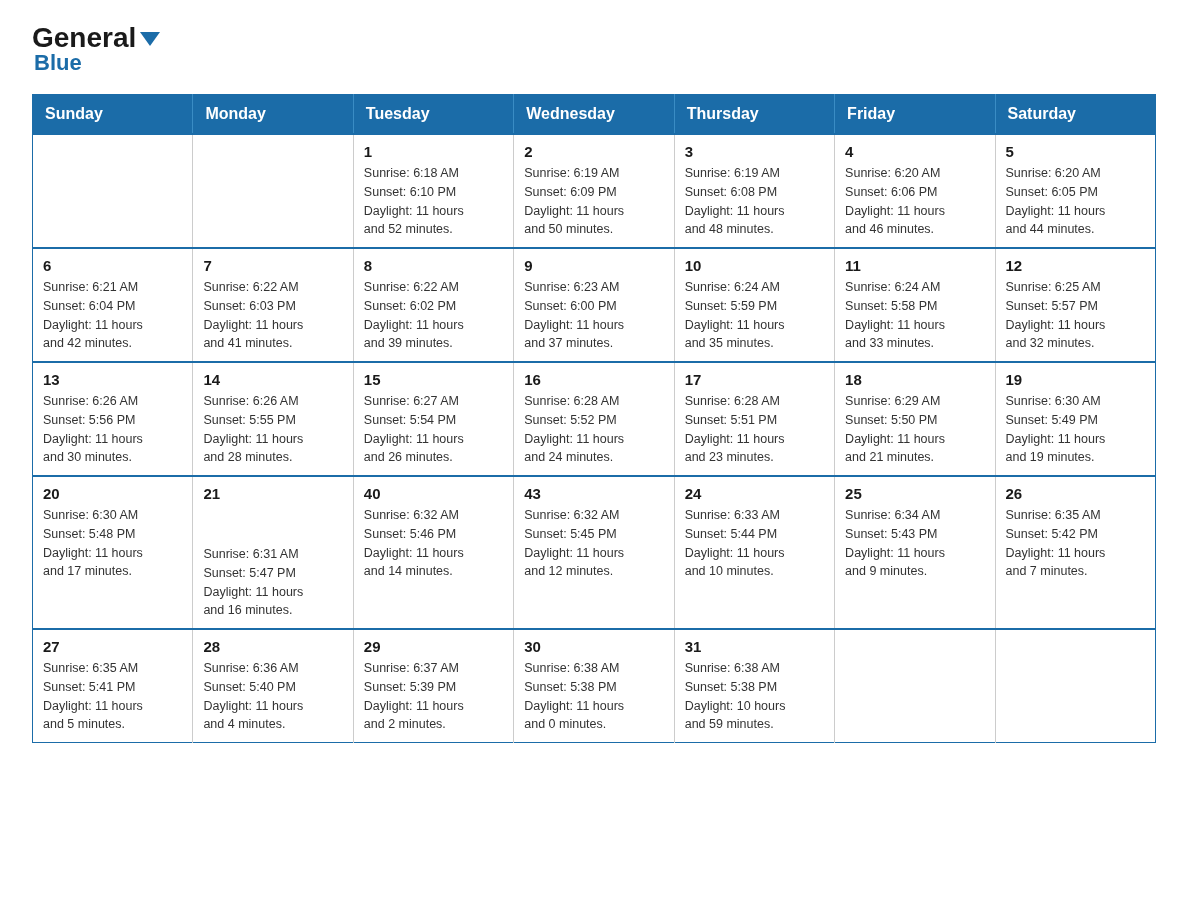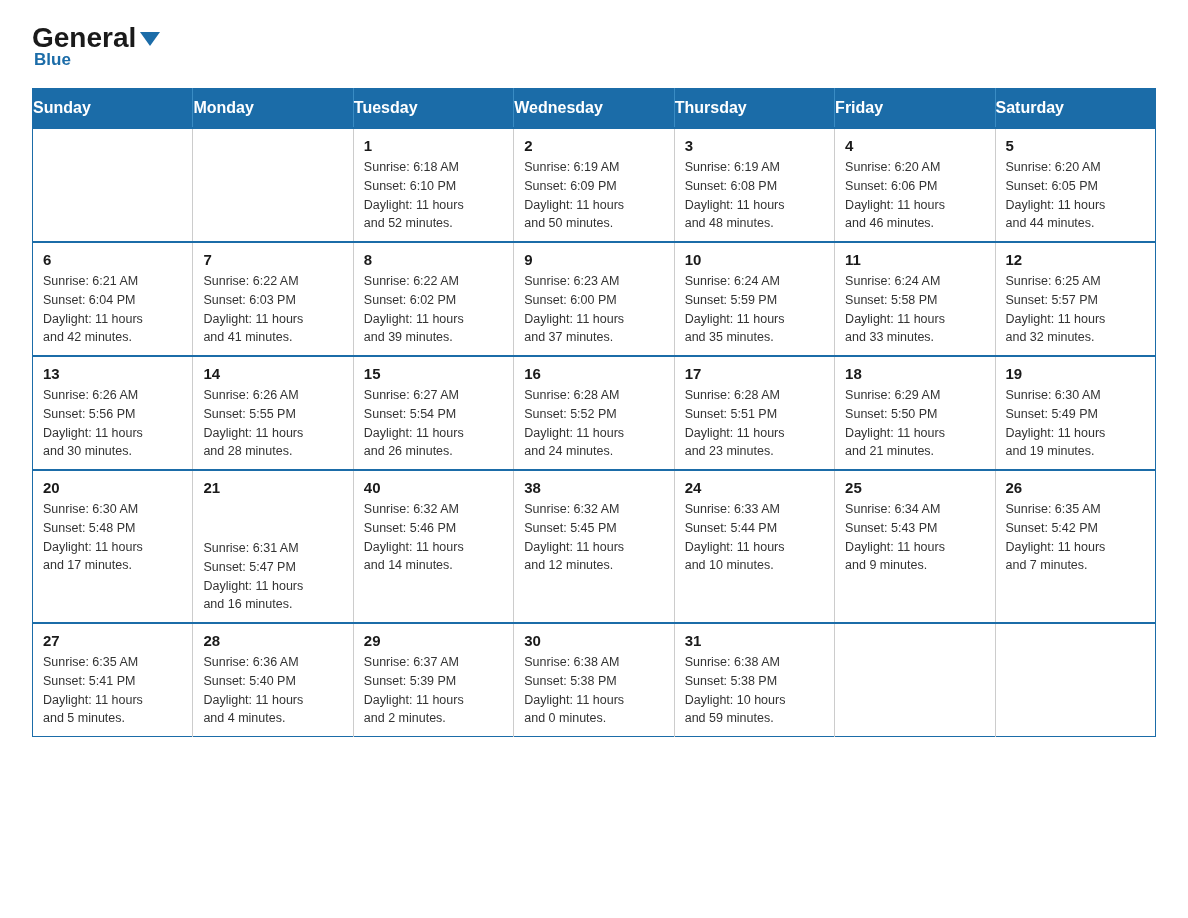--- a/index.html
+++ b/index.html
@@ -33,21 +33,21 @@
       display: inline-block;
       width: 0;
       height: 0;
       border-left: 10px solid transparent;
       border-right: 10px solid transparent;
       border-top: 14px solid #1b6ca8;
       margin-left: 4px;
       margin-bottom: -2px;
     }
     .logo-blue {
-      font-size: 17px;
+      font-size: 22px;
       font-weight: bold;
       color: #1b6ca8;
       margin-top: -2px;
       margin-left: 2px;
     }
     .title-block {
       text-align: right;
     }
     .title-block h1 {
       font-size: 52px;
@@ -64,21 +64,21 @@
     .calendar {
       width: 100%;
       border-collapse: collapse;
       border: 1px solid #1b6ca8;
     }
     .calendar thead tr th {
       background-color: #1b6ca8;
       color: #fff;
       font-size: 16px;
       font-weight: bold;
-      padding: 10px 0;
+      padding: 10px 12px;
       text-align: left;
       border-right: 1px solid #3a8cc4;
     }
     .calendar thead tr th:last-child {
       border-right: none;
     }
     .calendar tbody tr td {
       vertical-align: top;
       padding: 8px 10px;
       border-top: 2px solid #1b6ca8;
@@ -292,21 +292,21 @@
 and 16 minutes.</div>
         </td>
         <td>
           <span class="day-number">40</span>
           <div class="day-info" style="white-space: pre-line;">Sunrise: 6:32 AM
 Sunset: 5:46 PM
 Daylight: 11 hours
 and 14 minutes.</div>
         </td>
         <td>
-          <span class="day-number">38</span>
+          <span class="day-number">43</span>
           <div class="day-info" style="white-space: pre-line;">Sunrise: 6:32 AM
 Sunset: 5:45 PM
 Daylight: 11 hours
 and 12 minutes.</div>
         </td>
         <td>
           <span class="day-number">24</span>
           <div class="day-info" style="white-space: pre-line;">Sunrise: 6:33 AM
 Sunset: 5:44 PM
 Daylight: 11 hours

